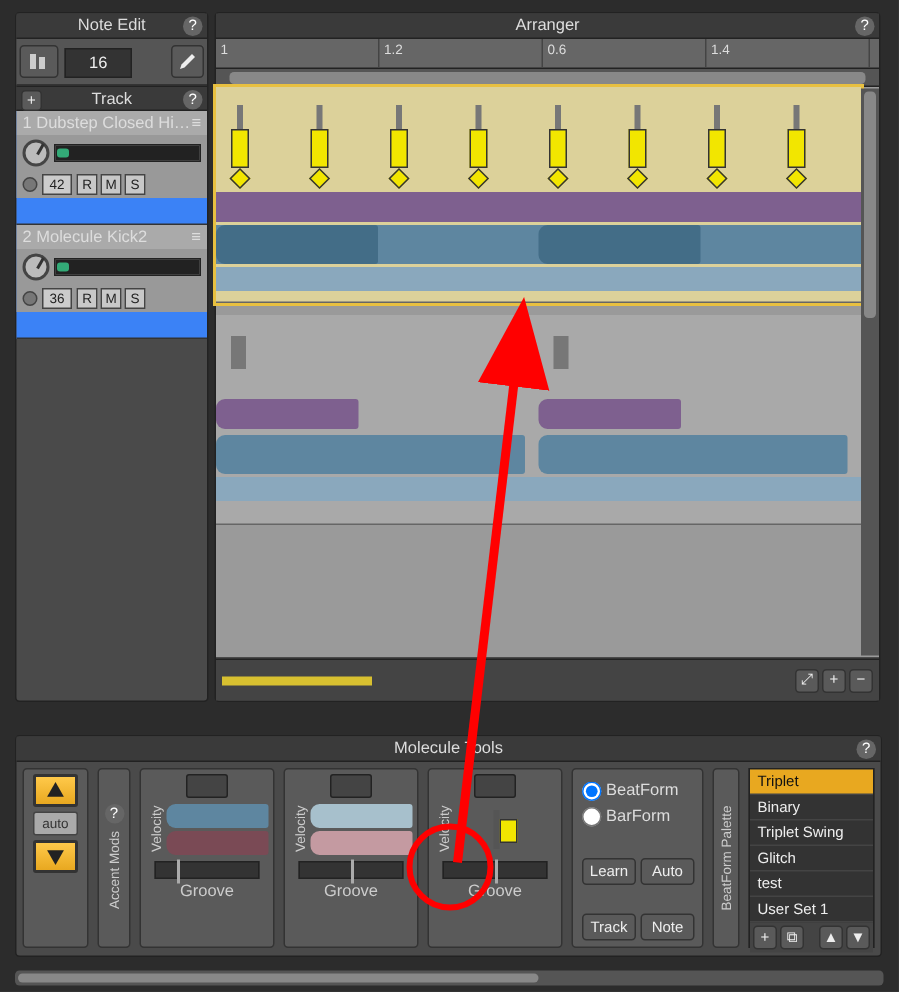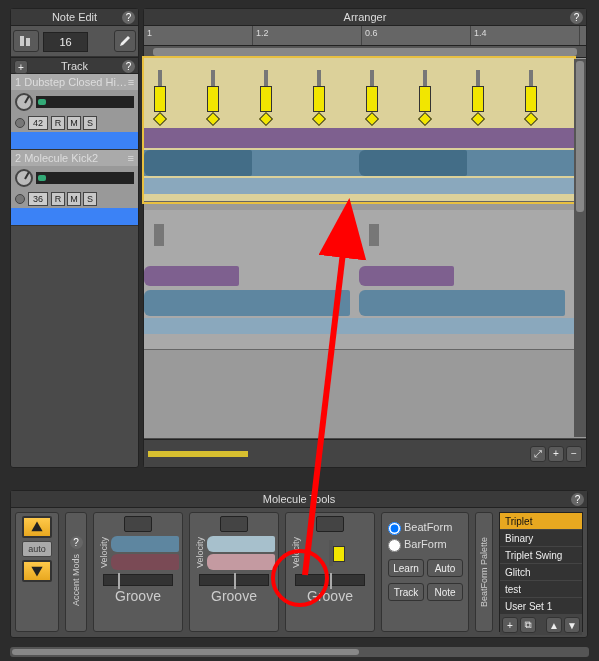--- a/index.html
+++ b/index.html
@@ -81,24 +81,24 @@
 .arrowbtn.up{background:linear-gradient(#ffc94a,#e8a820)}
 .arrowbtn.dn{background:linear-gradient(#ffc94a,#e8a820)}
 .arrowbtn svg{width:14px;height:14px}
 .auto{width:30px;height:16px;background:#aaa;color:#333;text-align:center;line-height:14px;border:1px solid #444;border-radius:2px;font-size:9px}
 .slot{width:90px;display:flex;flex-direction:column;align-items:center;gap:2px}
 .slot .hdr-ic{width:28px;height:16px;background:#444;border:1px solid #222;border-radius:2px}
 .waves{width:80px;height:38px;position:relative}
 .waves .w{position:absolute;left:0;right:0;height:16px;border-radius:6px 2px 2px 6px}
 .slot .gbar{width:70px;height:12px;background:#333;border:1px solid #222;position:relative}
 .slot .gbar .tick{position:absolute;top:-2px;width:2px;height:16px;background:#aaa}
-.slot .glabel{font-size:14px;color:#ccc}
+.slot .glabel{font-size:11px;color:#ccc}
 .radios label{display:block;font-size:10px;color:#eee;line-height:16px}
 .radios input{vertical-align:middle;margin-right:3px}
-.btnrow{display:flex;gap:3px;margin-top:3px}
+.btnrow{display:flex;gap:3px;margin-top:16px}
 .btnrow .btn{width:36px;height:18px}
 .palette{flex:1;background:#333;border:1px solid #222;display:flex;flex-direction:column}
 .palette .row{height:17px;line-height:17px;padding:0 5px;color:#eee;font-size:10px;border-bottom:1px solid #444}
 .palette .row.sel{background:#e8a820;color:#111}
 .palette-ft{display:flex;gap:2px;padding:2px;background:#444}
 .palette-ft .btn{width:16px;height:16px}
 
 #hsb{position:absolute;left:10px;bottom:4px;right:10px;height:10px;background:#555;border-radius:3px}
 #hsb .thumb{height:6px;margin:2px;width:60%;background:#888;border-radius:3px}
 </style>

